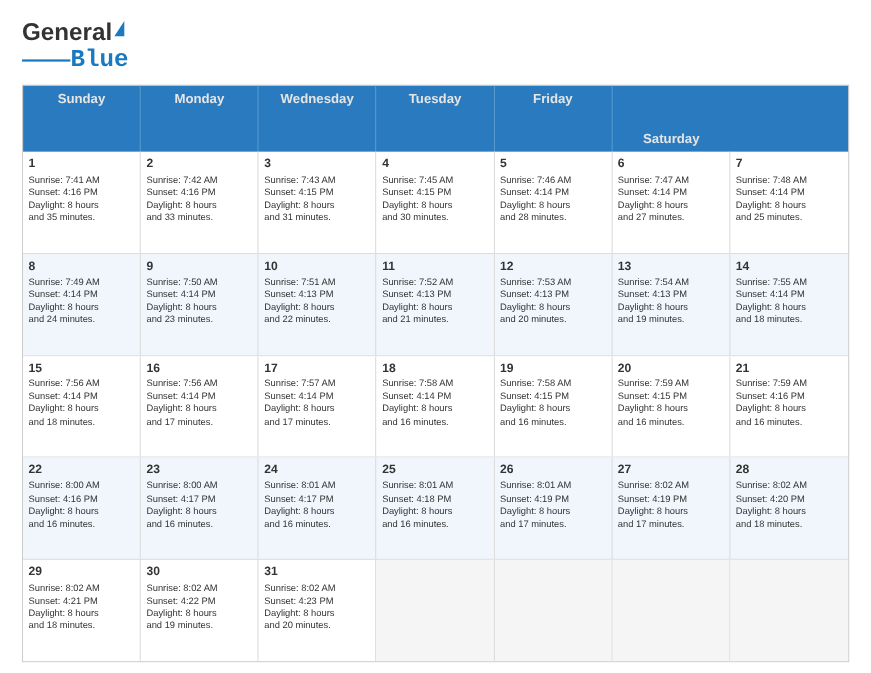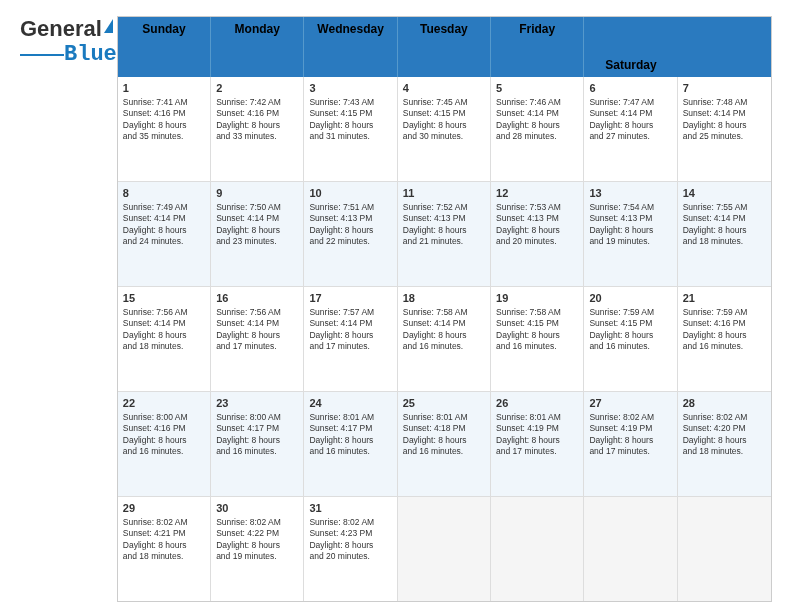--- a/index.html
+++ b/index.html
@@ -8,21 +8,21 @@
       background: #fff;
       width: 792px;
       height: 612px;
       overflow: hidden;
     }
     .page {
       width: 792px;
       height: 612px;
       padding: 16px 20px 10px 20px;
       display: flex;
-      flex-direction: row;
+      flex-direction: column;
     }
     .header {
       display: flex;
       justify-content: space-between;
       align-items: flex-start;
       margin-bottom: 10px;
     }
     .logo {
       display: flex;
       flex-direction: column;
@@ -47,21 +47,21 @@
       display: flex;
       flex-direction: column;
       border: 1px solid #ccc;
     }
     .cal-header {
       display: grid;
       grid-template-columns: repeat(7, 1fr);
       background: #2a7abf;
     }
     .cal-header-cell {
-      color: #000000;
+      color: #e5e5e5;
       font-size: 12px;
       font-weight: bold;
       text-align: center;
       padding: 5px 2px;
       border-right: 1px solid #5599cc;
     }
     .cal-header-cell:last-child { border-right: none; margin-top: 36px; }
     .cal-body {
       flex: 1;
       display: flex;

